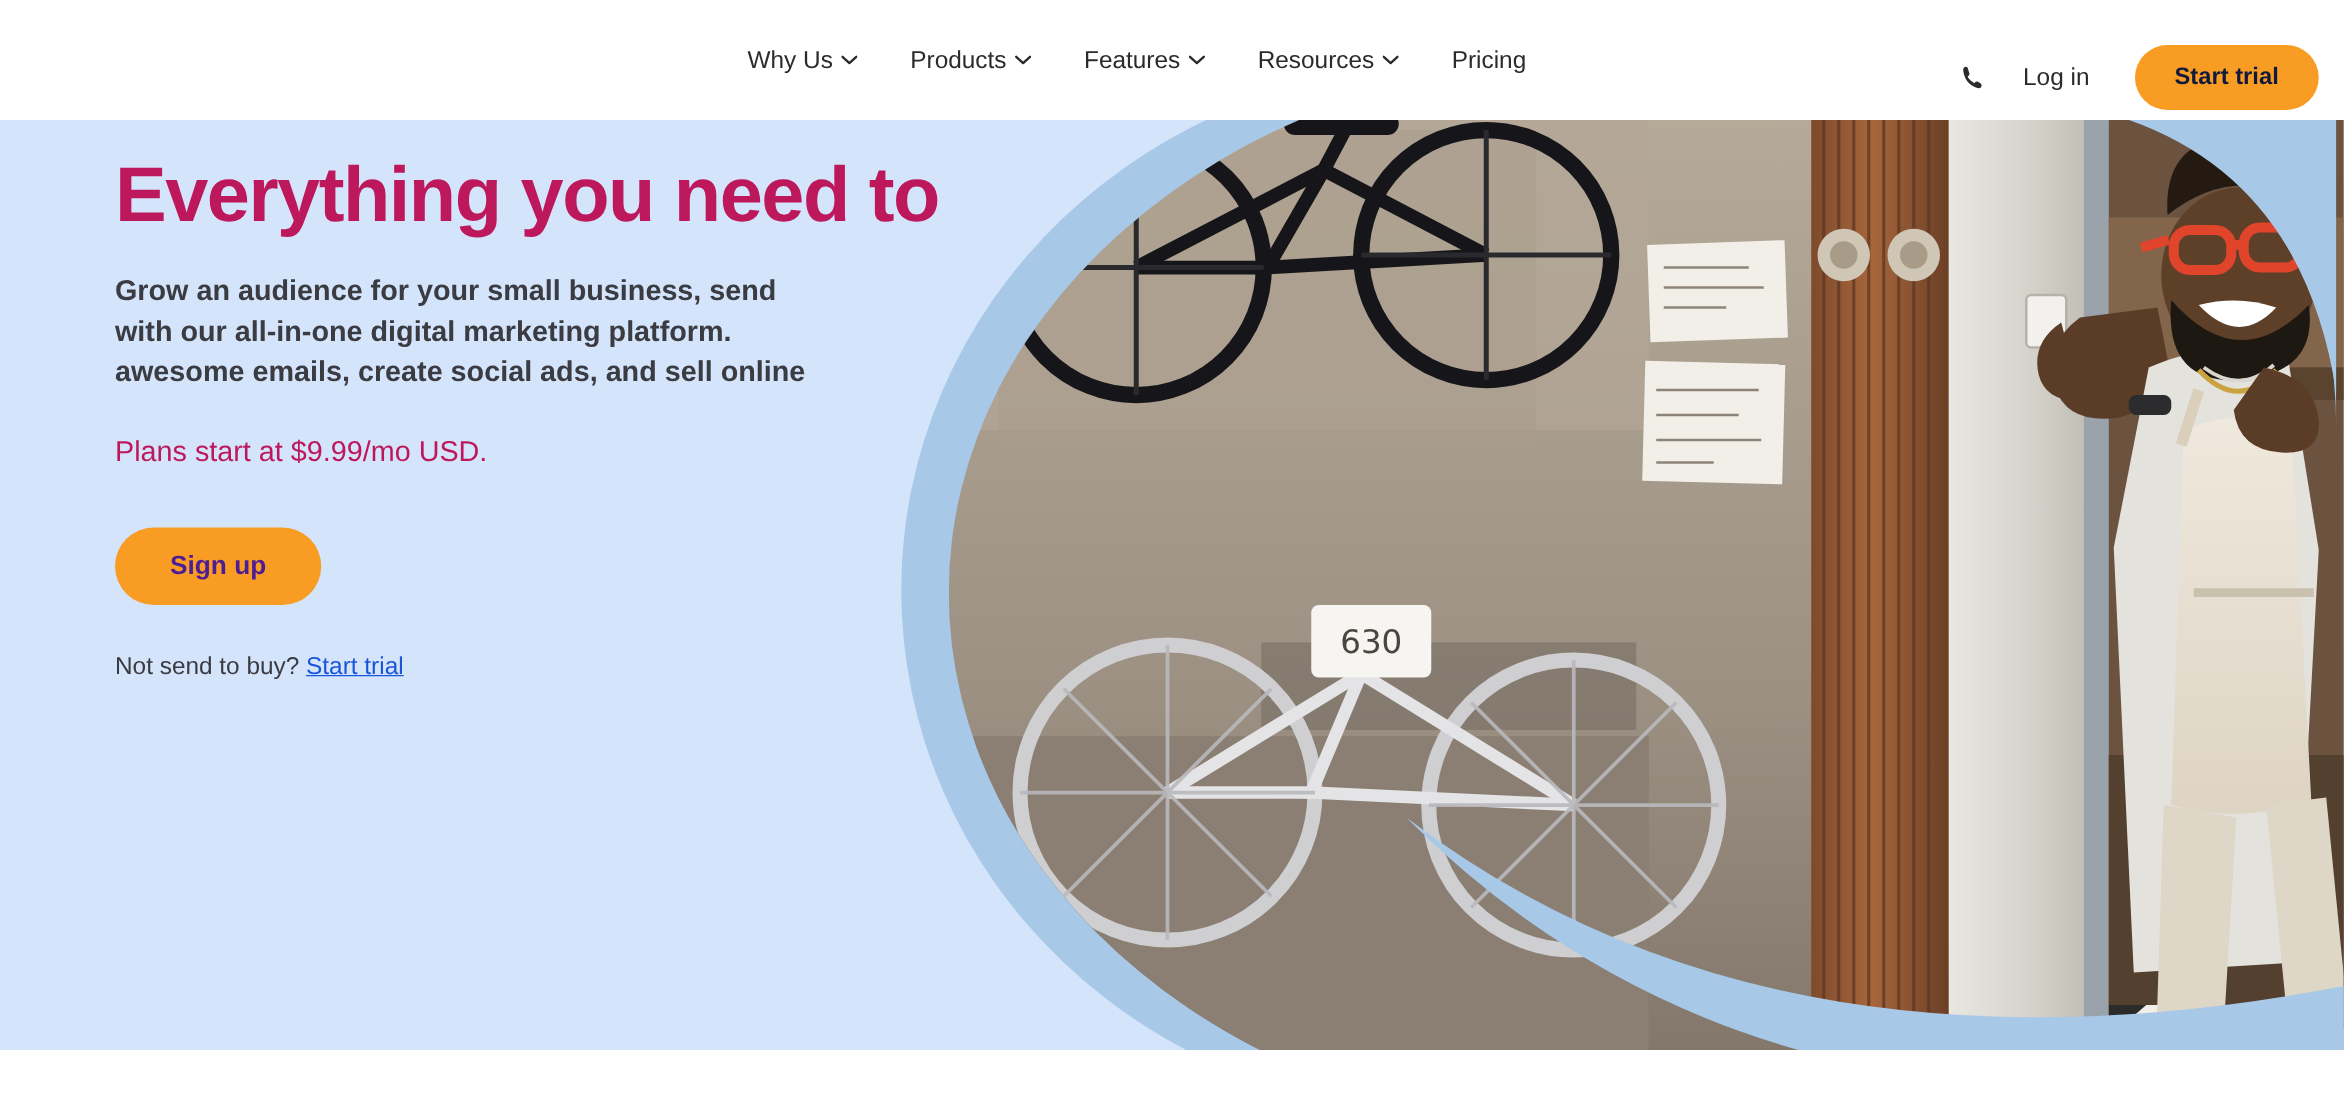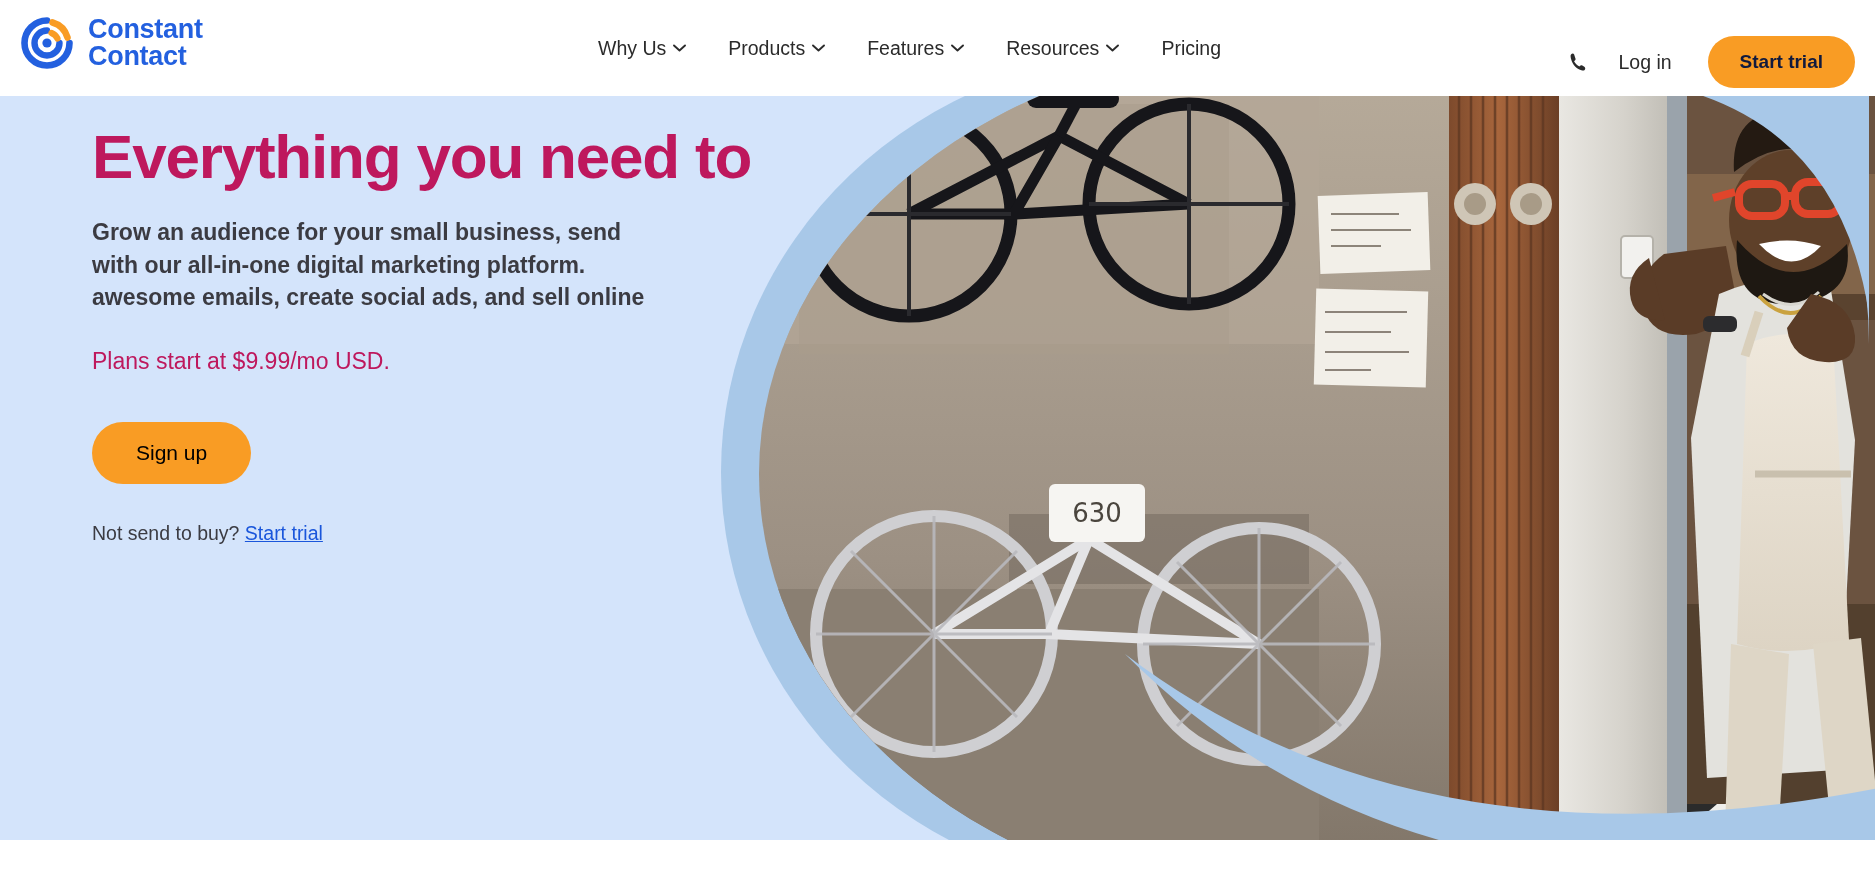--- a/index.html
+++ b/index.html
@@ -90,24 +90,24 @@
     font-size:23px; line-height:1.42;
     color:#3b3b42; max-width:580px;
     margin-bottom:34px;
   }
   .subcopy .sc-line { display:block;font-weight:bold; }
   .price-line {
     font-size:23px; color:#be185d;
     margin-bottom:47px;
   }
   .signup-btn {
-    background:#f99c24; color:#000000;
+    background:#f99c24; color:#4c1d95;
     border:none; border-radius:40px;
     font-family:"Liberation Sans", sans-serif;
-    font-size:21px; font-weight:normal;
+    font-size:21px; font-weight:bold;
     padding:19px 44px;
     cursor:pointer; display:inline-block;
     margin-bottom:38px;
   }
   .notready {
     font-size:19.5px; color:#3b3b42;
   }
   .notready a {
     color:#1a56db; text-decoration:underline;
     cursor:pointer;
@@ -151,33 +151,20 @@
     background:#ffffff; z-index:30;
   }
 </style>
 </head>
 <body>
 
 <div class="page">
 
   <header class="header">
 
-    <div class="logo-block">
-      <svg class="logo-mark" viewBox="0 0 62 62">
-        <path d="M31 8.5 A22.5 22.5 0 1 0 53.5 31" fill="none" stroke="#2360df" stroke-width="6.6" stroke-linecap="round"></path>
-        <path d="M31 18.5 A12.5 12.5 0 1 0 43.5 31" fill="none" stroke="#2360df" stroke-width="6.4" stroke-linecap="round"></path>
-        <circle cx="31" cy="31" r="4.6" fill="#2360df"></circle>
-        <path d="M36.5 10.5 A22 22 0 0 1 51.5 25.5" fill="none" stroke="#f99c24" stroke-width="6.6" stroke-linecap="round"></path>
-        <path d="M35.5 21 A11.5 11.5 0 0 1 41.5 26.5" fill="none" stroke="#f99c24" stroke-width="6.2" stroke-linecap="round"></path>
-      </svg>
-      <div class="logo-words">
-        <span>Constant</span>
-        <span>Contact</span>
-      </div>
-    </div>
 
     <nav class="nav">
       <div class="nav-item">
         <span>Why Us</span>
         <svg class="chev" viewBox="0 0 13 8">
           <path d="M1 1.5 L6.5 6.5 L12 1.5" fill="none" stroke="#2b2b2b" stroke-width="1.9" stroke-linecap="round" stroke-linejoin="round"></path>
         </svg>
       </div>
       <div class="nav-item">
         <span>Products</span>

